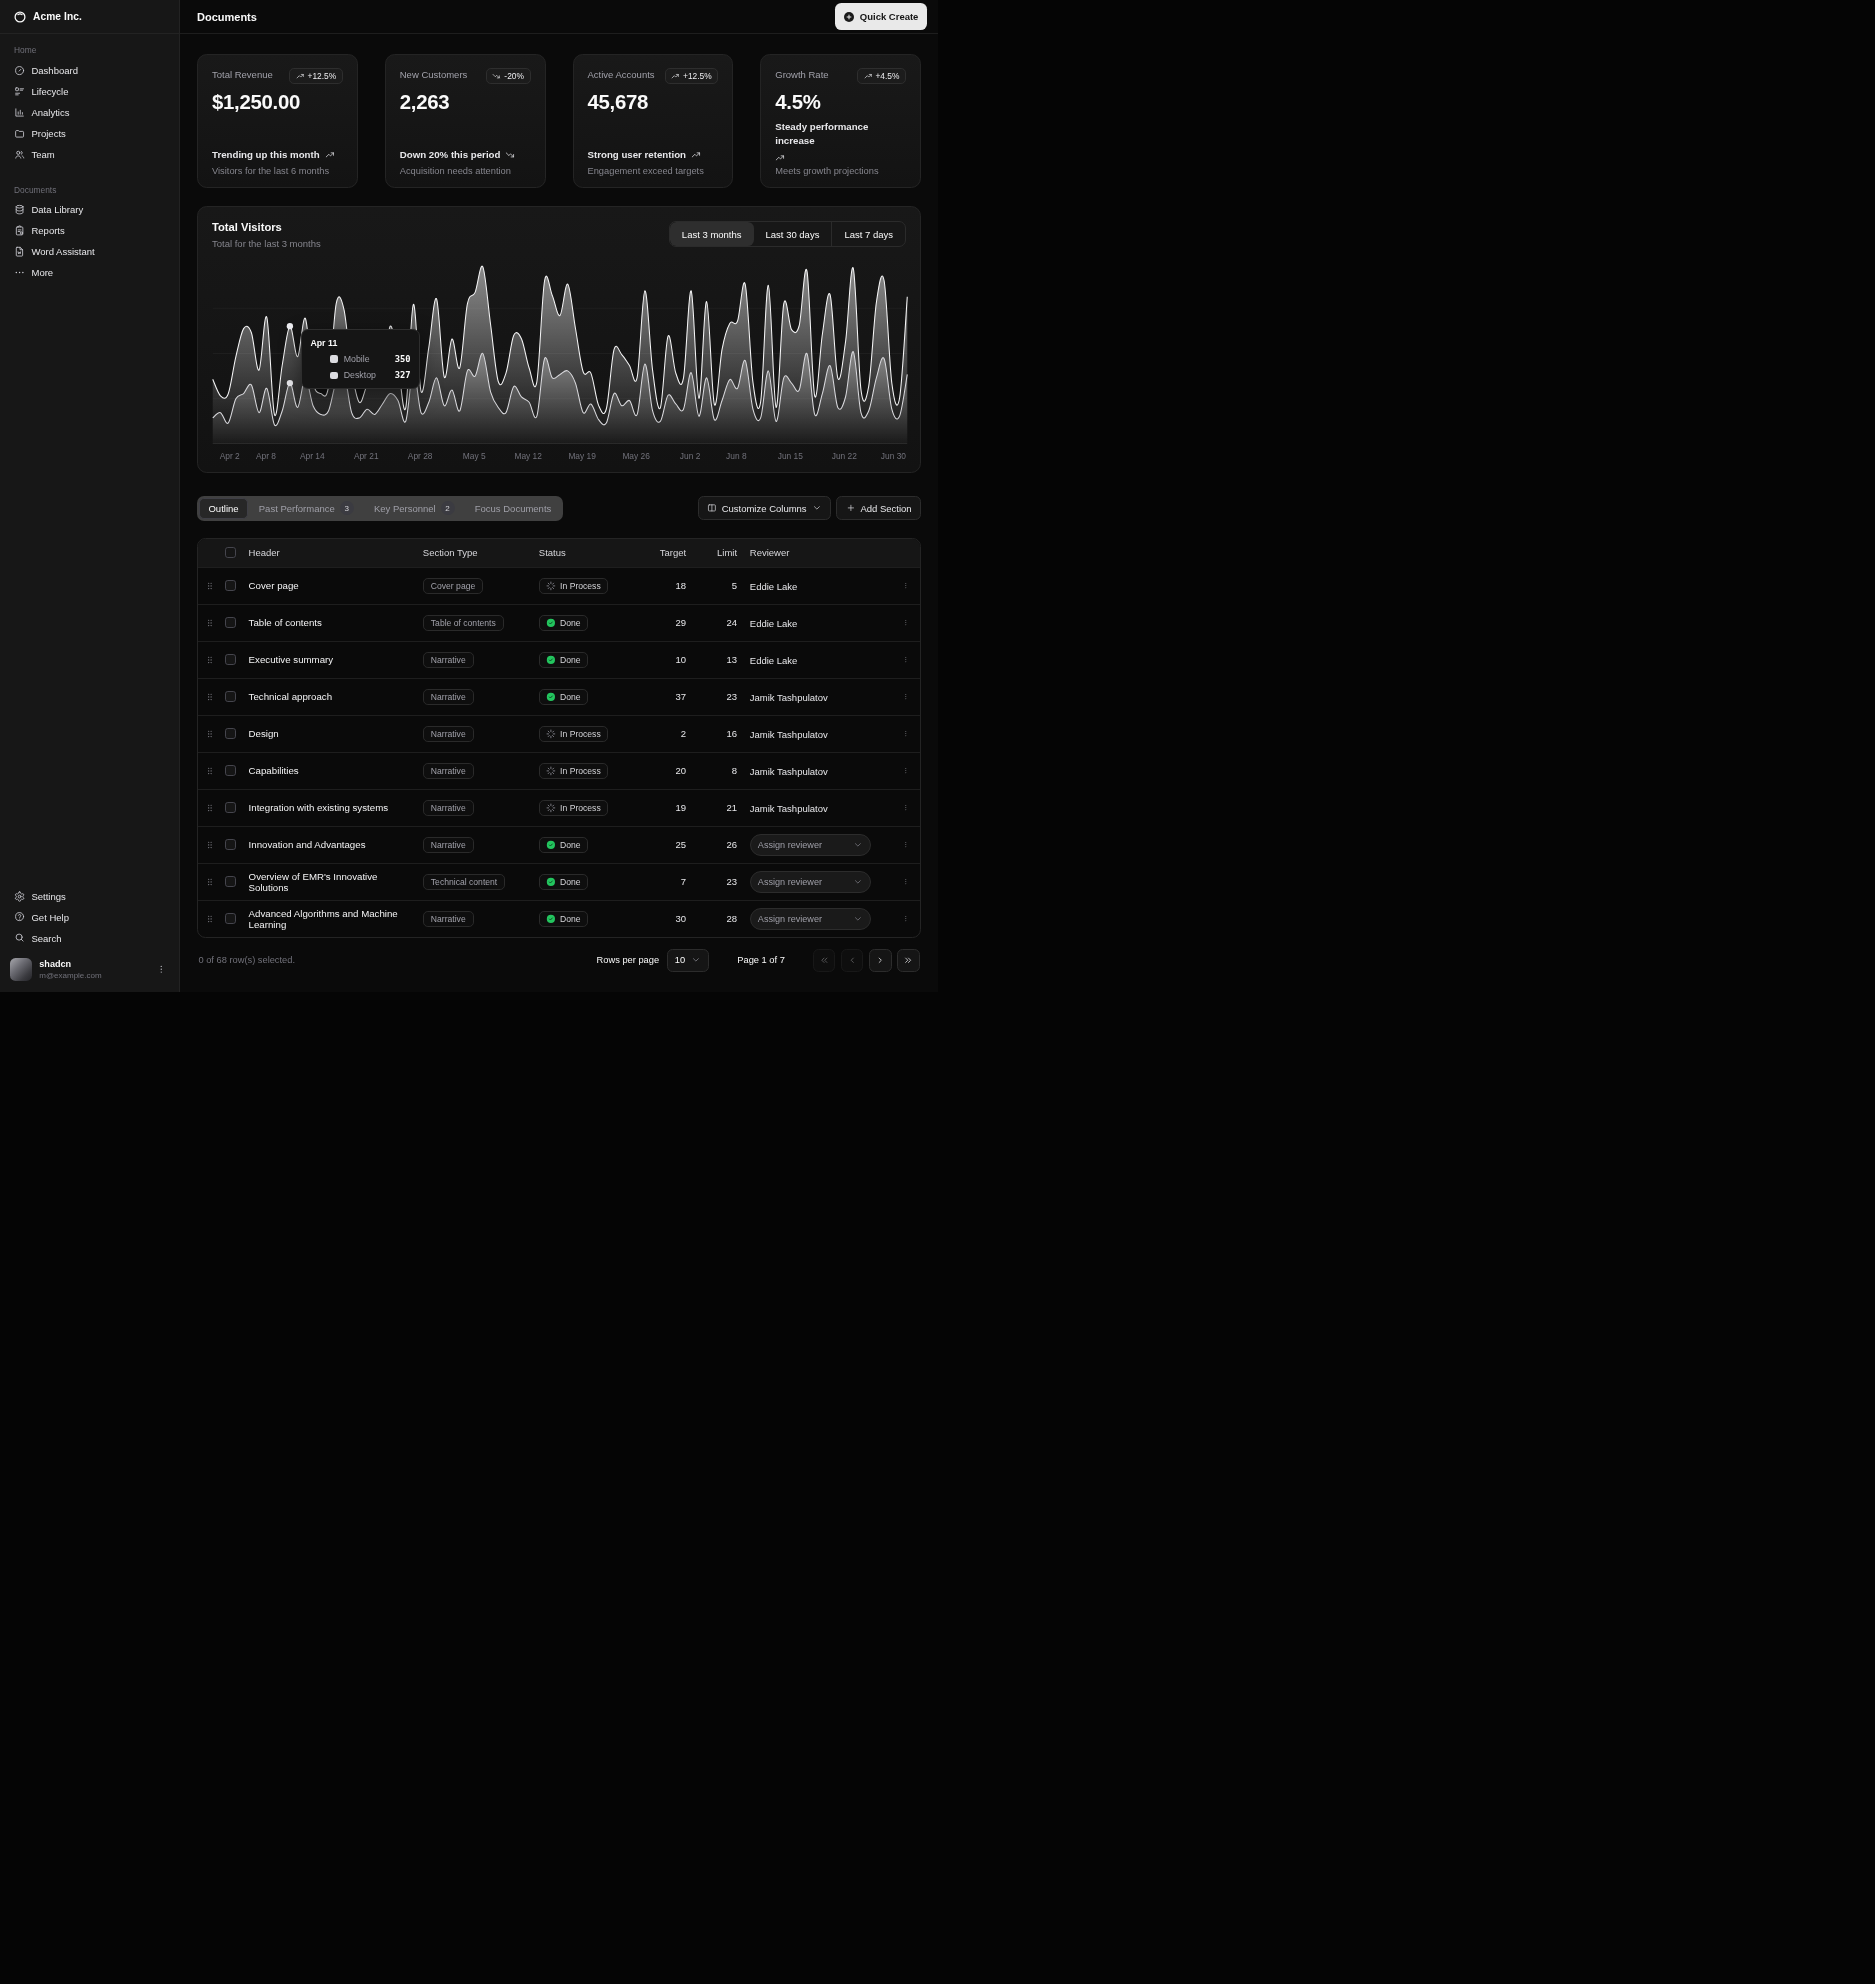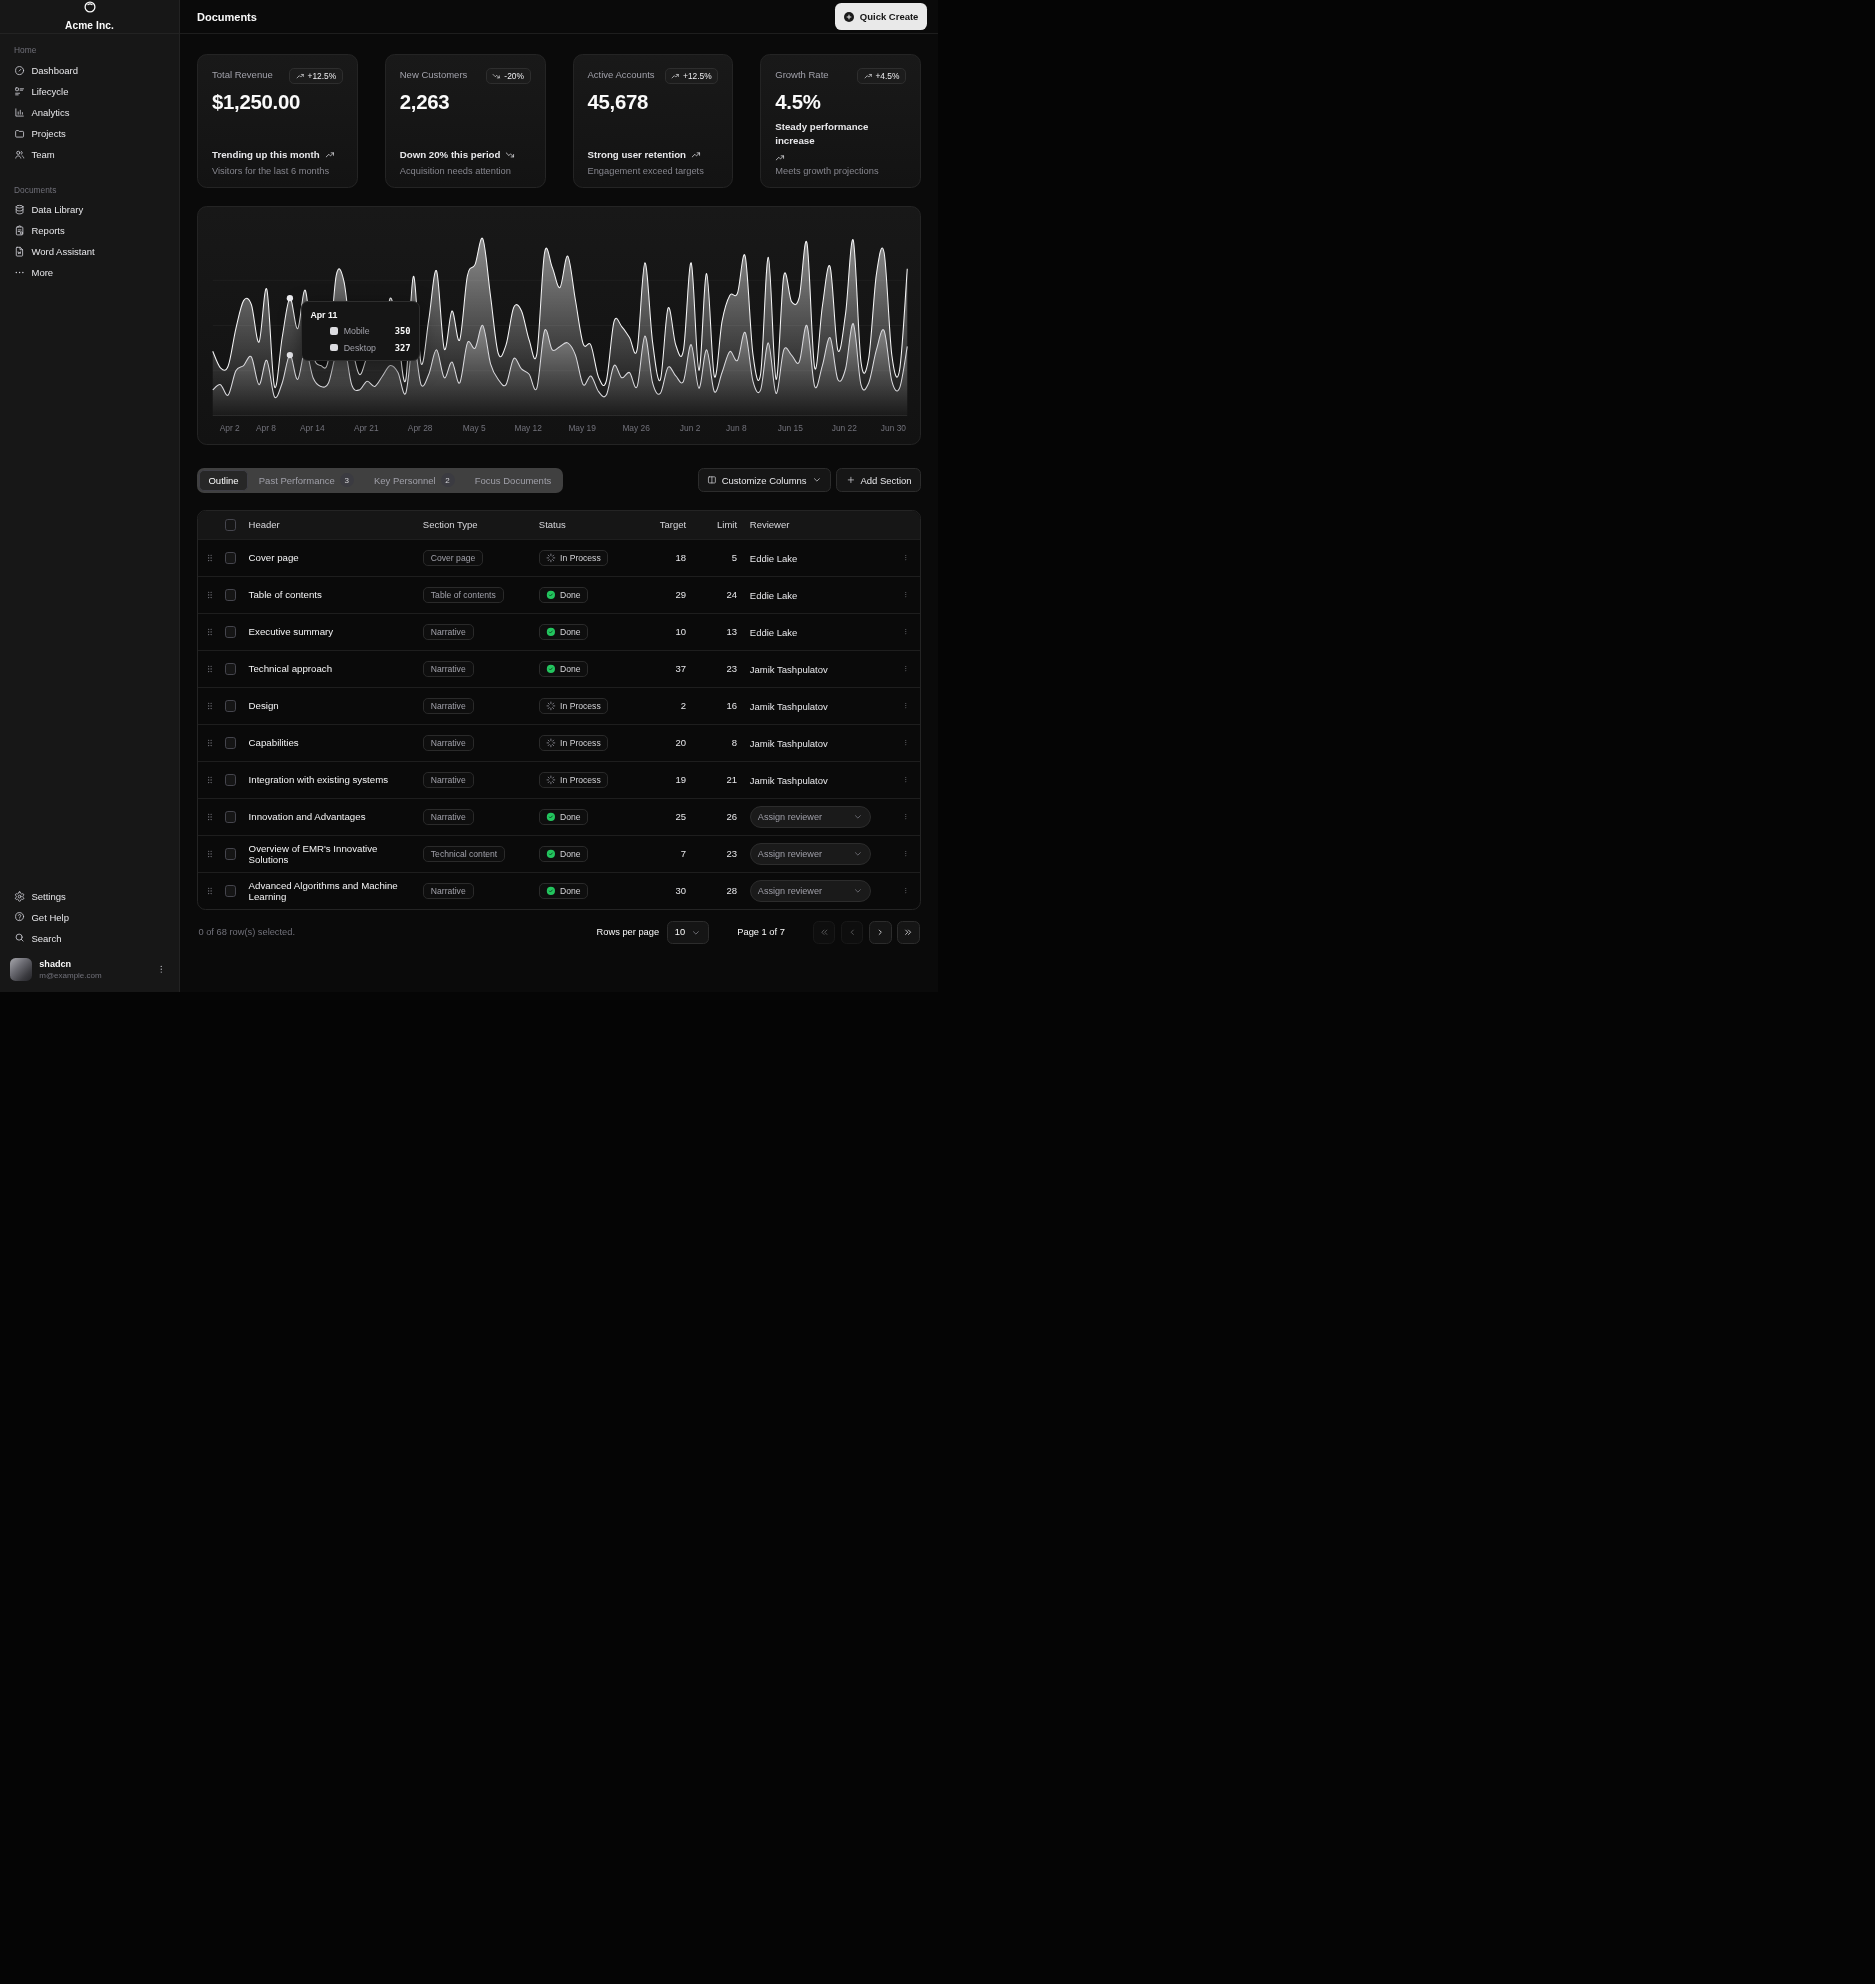--- a/index.html
+++ b/index.html
@@ -2,21 +2,21 @@
 <html style="font-size:11.2px"><head>
 <meta charset="utf-8">
 <style>
   * { box-sizing: border-box; }
   html,body { margin:0; padding:0; background:#050505; }
   body { font-family:"Liberation Sans","DejaVu Sans",sans-serif; color:#fafafa; -webkit-font-smoothing:antialiased; }
   .app { width:938px; height:992px; display:flex; overflow:hidden; background:#0a0a0a; }
 
   
   .sidebar { width:180px; background:#171717; border-right:0.7px solid #232323; display:flex; flex-direction:column; flex-shrink:0; }
-  .sb-header { height:34px; display:flex; align-items:center; gap:6.3px; padding:0 12.7px; border-bottom:0.7px solid #232323; flex-shrink:0;flex-direction:column; }
+  .sb-header { height:34px; display:flex; align-items:center; gap:6.3px; padding:0 12.7px; border-bottom:0.7px solid #232323; flex-shrink:0; }
   .sb-header .icon svg { width:14px; height:14px; }
   .brand { font-size:10.2px; font-weight:700; letter-spacing:0.1px; }
   .sb-nav { padding:7px 8.4px 0; display:flex; flex-direction:column; }
   .sb-group + .sb-group { margin-top:15.5px; }
   .sb-group-label { font-size:8.4px; color:#6f6f78; padding:4.2px 5.6px 4.9px; }
   .sb-item { display:flex; align-items:center; gap:6.3px; padding:4.9px 5.6px; border-radius:5.6px; font-size:9.5px;
              color:#e7e7ea; background:none; border:none; width:100%; text-align:left; cursor:pointer; font-family:inherit; }
   .sb-item .icon { color:#cdcdd4; }
   .icon { display:inline-flex; flex-shrink:0; }
   .icon svg { width:11.2px; height:11.2px; display:block; }
@@ -413,20 +413,31 @@
                     <polyline points="15,7 21,7 21,13"></polyline>
                   </svg>
                 </span>
               </div>
               <div class="sf2">Meets growth projections</div>
             </div>
           </div>
         </section>
 
       <section class="chart-card">
+        <div class="chart-head">
+          <div>
+            <div class="c-title">Total Visitors</div>
+            <div class="c-sub">Total for the last 3 months</div>
+          </div>
+          <div class="ranges" id="ranges">
+              <button class="range active">Last 3 months</button>
+              <button class="range">Last 30 days</button>
+              <button class="range">Last 7 days</button>
+            </div>
+        </div>
         <div class="plot" id="plot">
             <svg class="chart" width="696" height="181" viewBox="0 0 990 258">
               <defs>
                 <linearGradient id="fadeA" x1="0" y1="0" x2="0" y2="1">
                   <stop offset="0" stop-color="#ffffff" stop-opacity="0.5"></stop>
                   <stop offset="1" stop-color="#ffffff" stop-opacity="0.03"></stop>
                 </linearGradient>
               </defs>
               <line x1="0" y1="64.5" x2="990" y2="64.5" stroke="rgba(255,255,255,0.06)"></line>
               <line x1="0" y1="129.0" x2="990" y2="129.0" stroke="rgba(255,255,255,0.06)"></line>

